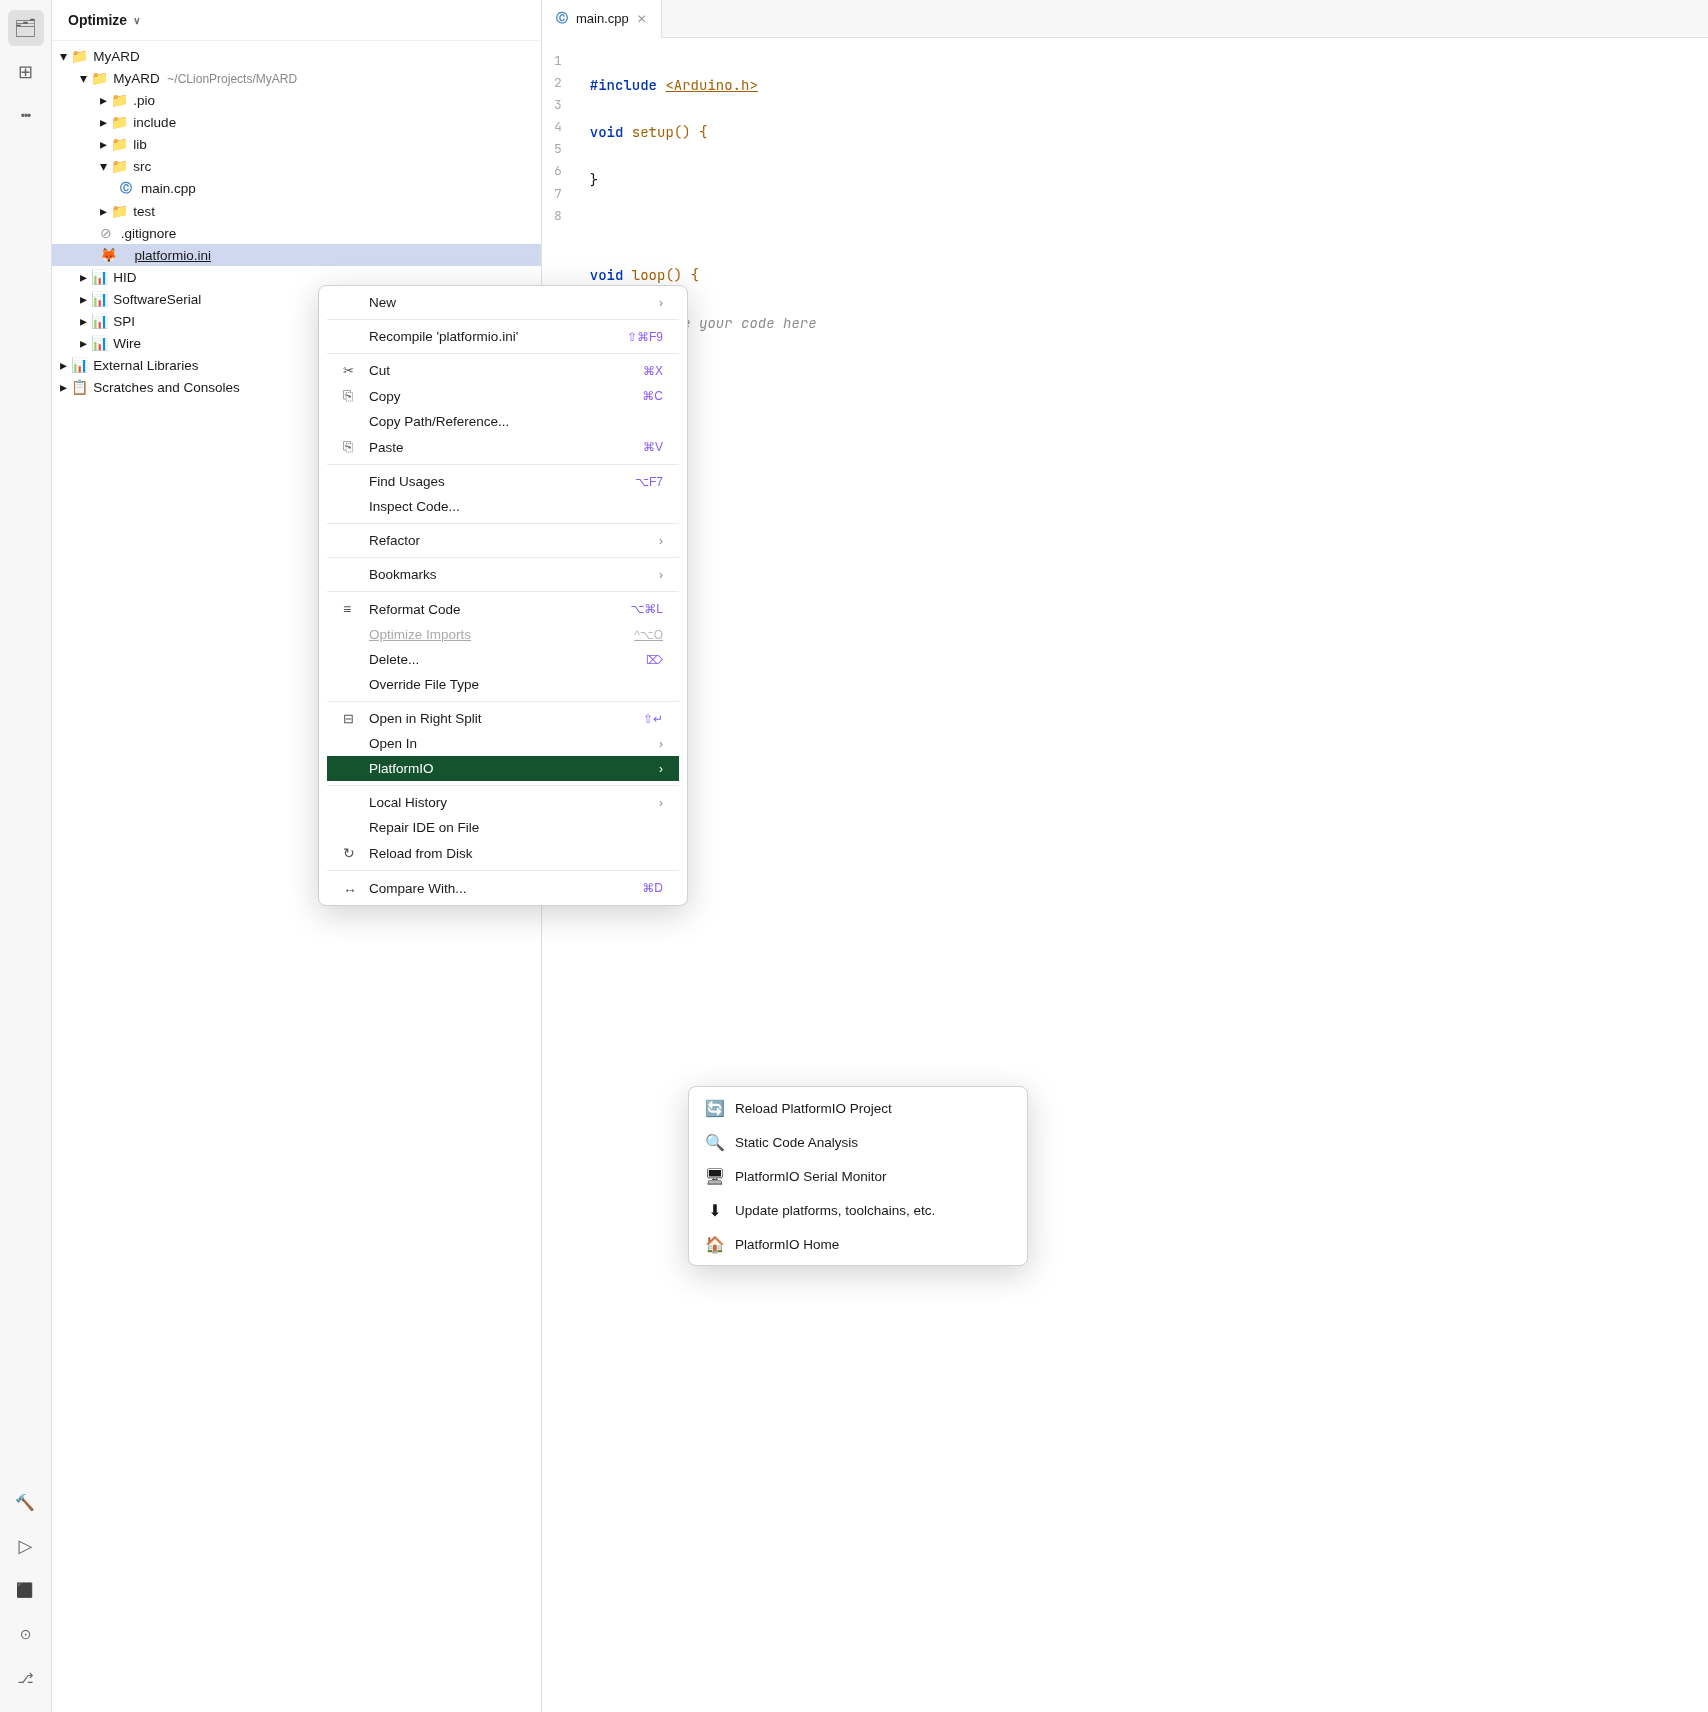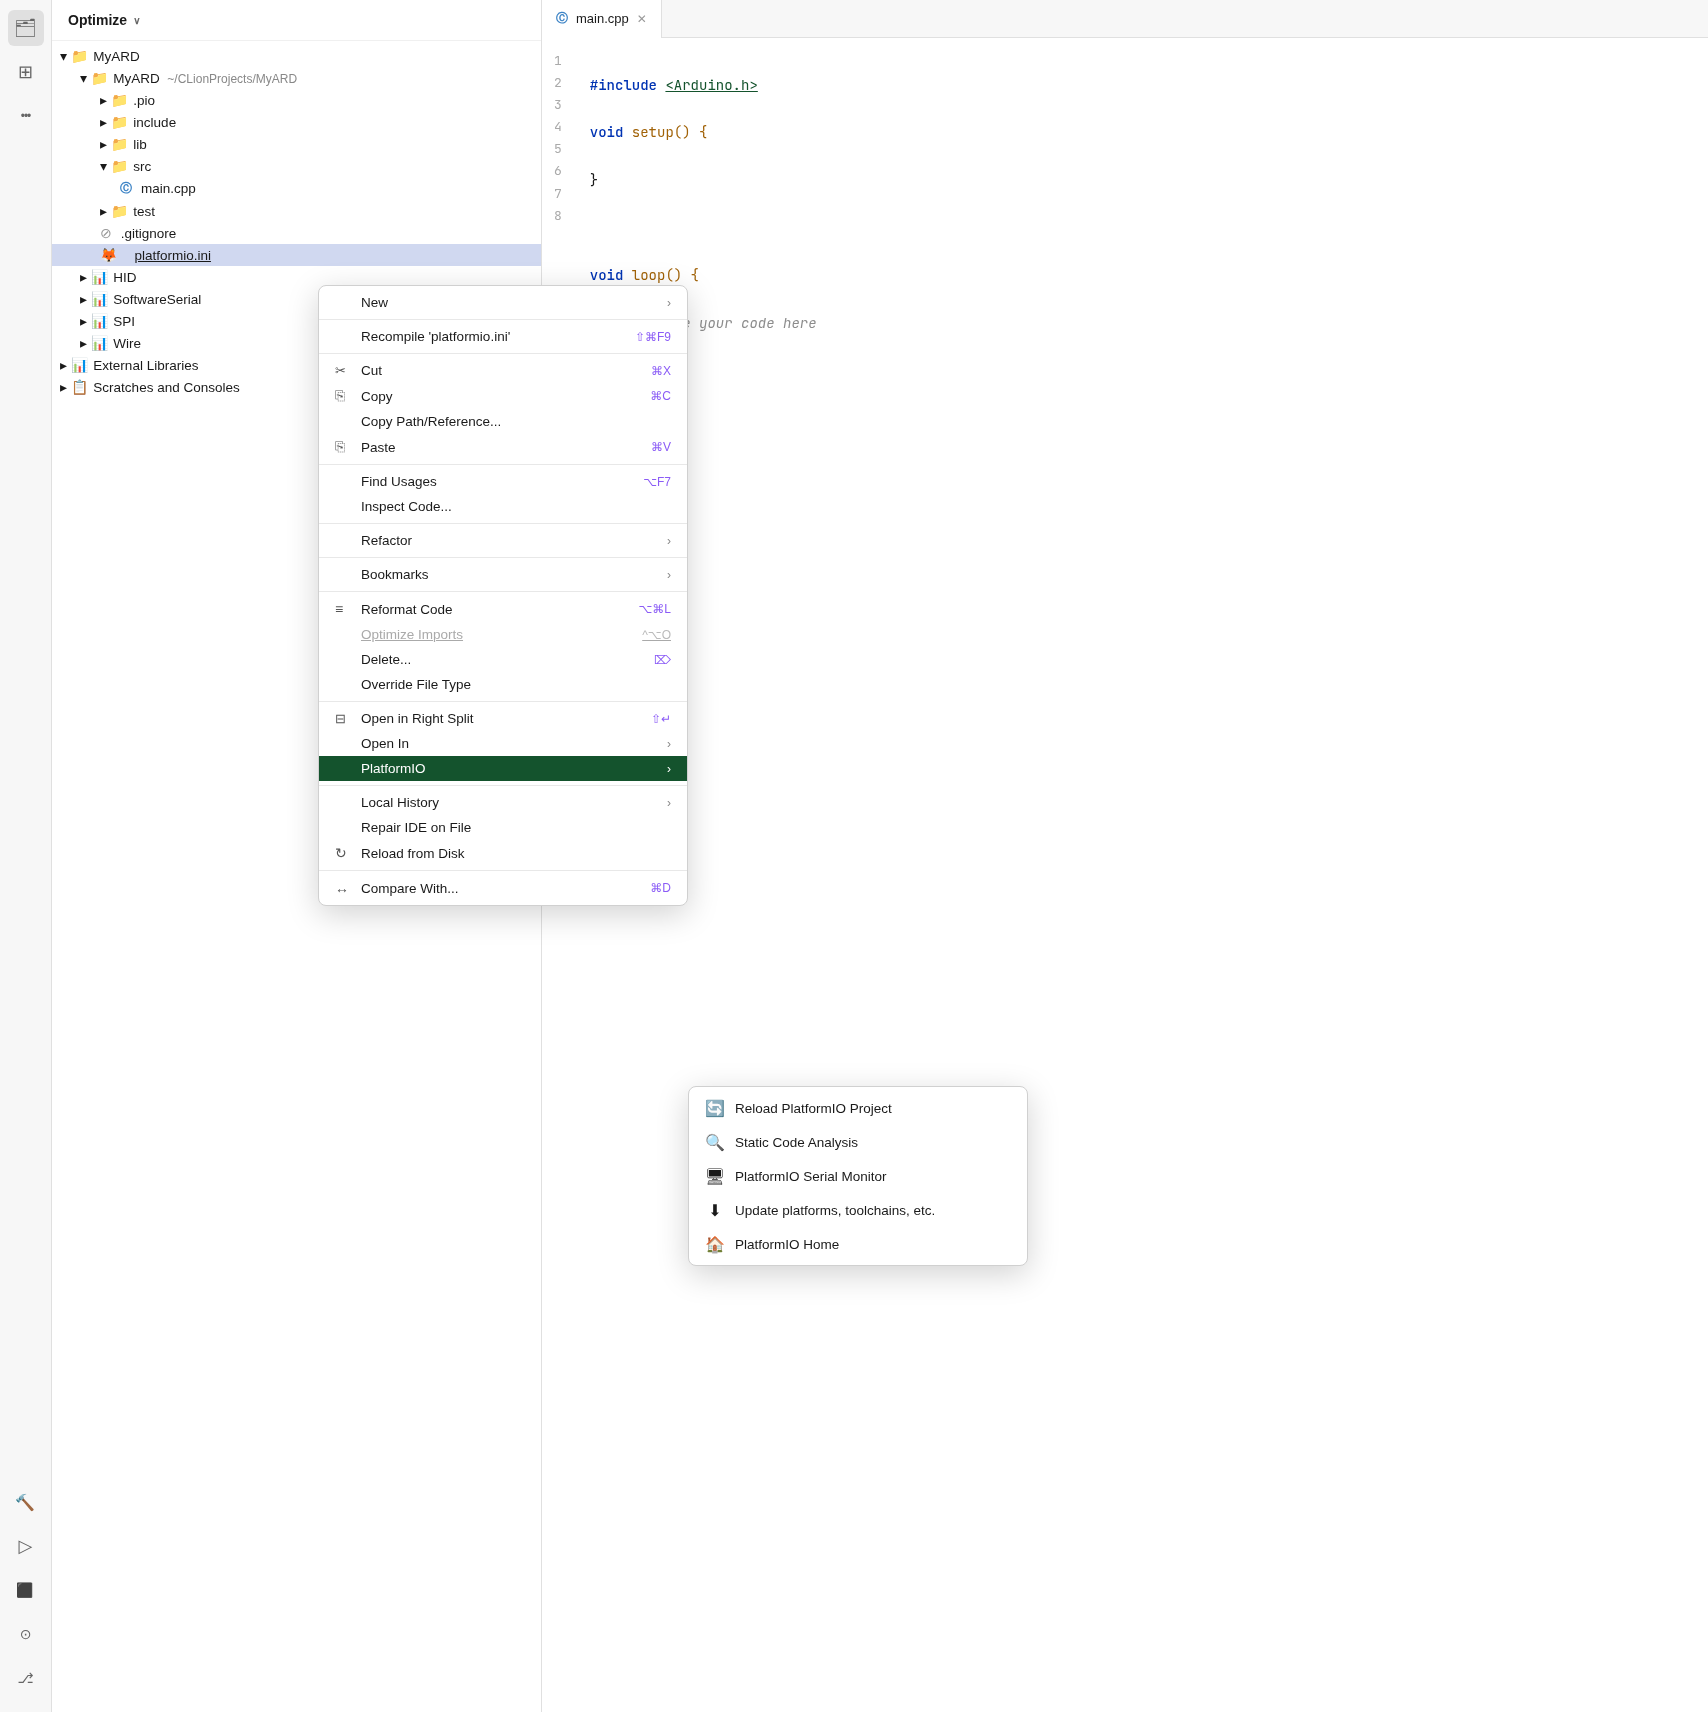--- a/index.html
+++ b/index.html
@@ -148,36 +148,36 @@
     .code-content {
       flex: 1;
       padding: 12px 0;
       line-height: 1.7;
       color: #1a1a1a;
       white-space: pre;
     }
     .code-line { padding: 0 12px; }
     .kw { color: #0033b3; font-weight: 500; }
     .fn { color: #a16207; }
-    .include-path { color: #14532d; text-decoration: underline; }
+    .include-path { color: #a16207; text-decoration: underline; }
     .comment { color: #8c8c8c; font-style: italic; }
     .punct { color: #1a1a1a; }
 
     
     .context-menu {
       position: absolute;
       top: 285px;
       left: 318px;
       width: 370px;
       background: #ffffff;
       border: 1px solid #d0d0d0;
       border-radius: 8px;
       box-shadow: 0 8px 32px rgba(0,0,0,0.18);
       z-index: 1000;
-      padding: 4px 0;
+      padding: 4px 8px;
       font-size: 13.5px;
     }
     .menu-item {
       display: flex;
       align-items: center;
       padding: 5px 16px;
       cursor: pointer;
       color: #1a1a1a;
       position: relative;
     }

